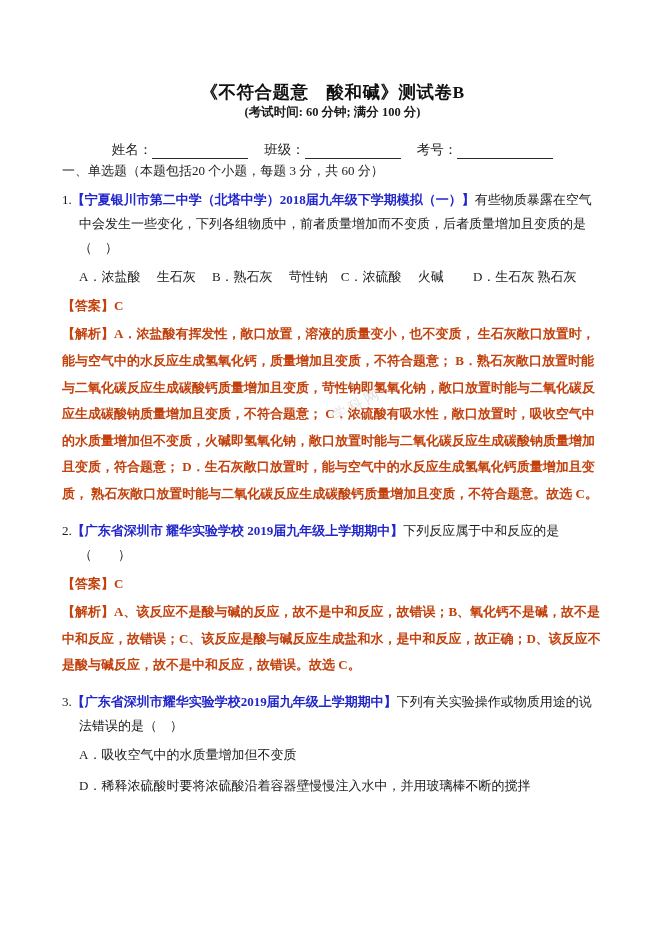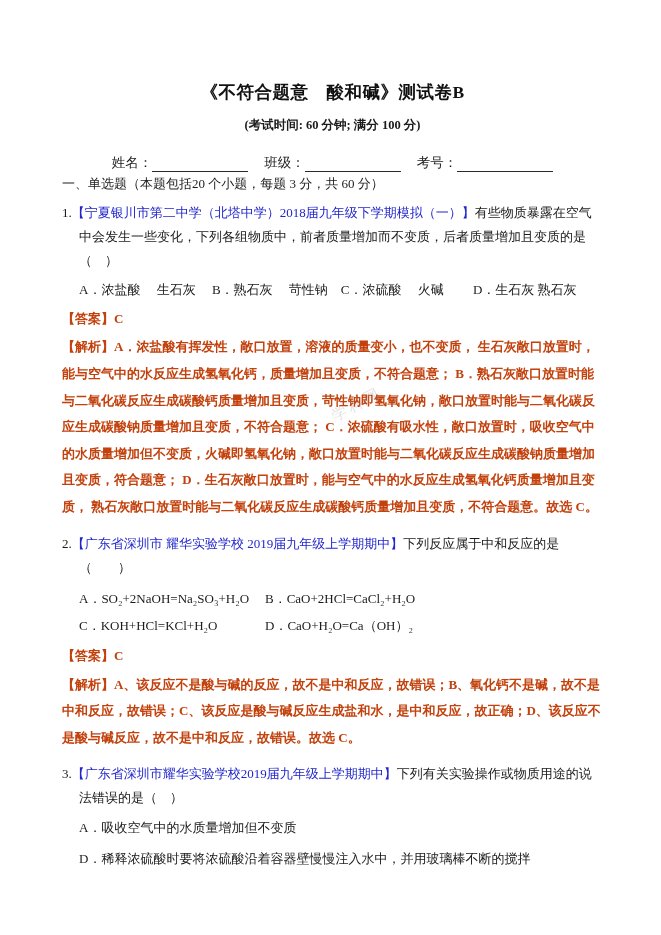--- a/index.html
+++ b/index.html
@@ -21,41 +21,40 @@
     text-align: center;
     font-size: 17.5px;
     font-weight: bold;
     letter-spacing: 0.5px;
     color: #111;
   }
   .doc-subtitle {
     text-align: center;
     font-size: 12.5px;
     font-weight: bold;
-    margin-top: 13px;
   }
   .student-line {
     text-align: center;
     margin-top: 20px;
     font-size: 13.5px;
   }
   .blank {
     display: inline-block;
     width: 96px;
     height: 15px;
     border-bottom: 1px solid #2a2a2a;
     margin-right: 16px;
     vertical-align: bottom;
   }
   .blank:last-child { margin-right: 0; }
   .section-header { margin-top: 24px; margin-bottom: 10px; }
   .para { margin: 0 0 5px 0; line-height: 1.85; }
   .hang { padding-left: 17px; text-indent: -17px; }
   .indent { padding-left: 17px; }
-  .blue { color: #2126cb; font-weight: normal; }
+  .blue { color: #2126cb; font-weight: bold; }
   .red { color: #c2410c; font-weight: bold; }
   .answer-line { margin: 5px 0 3px 0; line-height: 1.85; }
   .analysis { margin: 2px 0 11px 0; line-height: 2.05; }
   .opt-grid {
     display: grid;
     grid-template-columns: 186px auto;
     padding-left: 17px;
     line-height: 2.1;
     margin: 0 0 3px 0;
   }
@@ -88,26 +87,20 @@
   </div>
 
   <div class="section-header para">一、单选题（本题包括20 个小题，每题 3 分，共 60 分）</div>
 
   <p class="para hang"><span>1.</span><span class="blue">【宁夏银川市第二中学（北塔中学）2018届九年级下学期模拟（一）】</span><span>有些物质暴露在空气中会发生一些变化，下列各组物质中，前者质量增加而不变质，后者质量增加且变质的是（　）</span></p>
   <p class="para indent">A．浓盐酸　 生石灰　 B．熟石灰　 苛性钠　C．浓硫酸　 火碱　　 D．生石灰  熟石灰</p>
   <p class="answer-line"><span class="red">【答案】</span><span class="red">C</span></p>
   <p class="analysis"><span class="red">【解析】</span><span class="red">A．浓盐酸有挥发性，敞口放置，溶液的质量变小，也不变质， 生石灰敞口放置时，能与空气中的水反应生成氢氧化钙，质量增加且变质，不符合题意； B．熟石灰敞口放置时能与二氧化碳反应生成碳酸钙质量增加且变质，苛性钠即氢氧化钠，敞口放置时能与二氧化碳反应生成碳酸钠质量增加且变质，不符合题意； C．浓硫酸有吸水性，敞口放置时，吸收空气中的水质量增加但不变质，火碱即氢氧化钠，敞口放置时能与二氧化碳反应生成碳酸钠质量增加且变质，符合题意； D．生石灰敞口放置时，能与空气中的水反应生成氢氧化钙质量增加且变质， 熟石灰敞口放置时能与二氧化碳反应生成碳酸钙质量增加且变质，不符合题意。故选 C。</span></p>
 
   <p class="para hang"><span>2.</span><span class="blue">【广东省深圳市 耀华实验学校 2019届九年级上学期期中】</span><span>下列反应属于中和反应的是（　　）</span></p>
-  <div class="opt-grid">
-    <span>A．SO₂+2NaOH=Na₂SO₃+H₂O</span>
-    <span>B．CaO+2HCl=CaCl₂+H₂O</span>
-    <span>C．KOH+HCl=KCl+H₂O</span>
-    <span>D．CaO+H₂O=Ca（OH）₂</span>
-  </div>
   <p class="answer-line"><span class="red">【答案】</span><span class="red">C</span></p>
   <p class="analysis"><span class="red">【解析】</span><span class="red">A、该反应不是酸与碱的反应，故不是中和反应，故错误；B、氧化钙不是碱，故不是中和反应，故错误；C、该反应是酸与碱反应生成盐和水，是中和反应，故正确；D、该反应不是酸与碱反应，故不是中和反应，故错误。故选 C。</span></p>
 
   <p class="para hang"><span>3.</span><span class="blue">【广东省深圳市耀华实验学校2019届九年级上学期期中】</span><span>下列有关实验操作或物质用途的说法错误的是（　）</span></p>
   <p class="opt-line indent">A．吸收空气中的水质量增加但不变质</p>
   <p class="opt-line indent">D．稀释浓硫酸时要将浓硫酸沿着容器壁慢慢注入水中，并用玻璃棒不断的搅拌</p>
 
 </div>
 
 </body></html>

